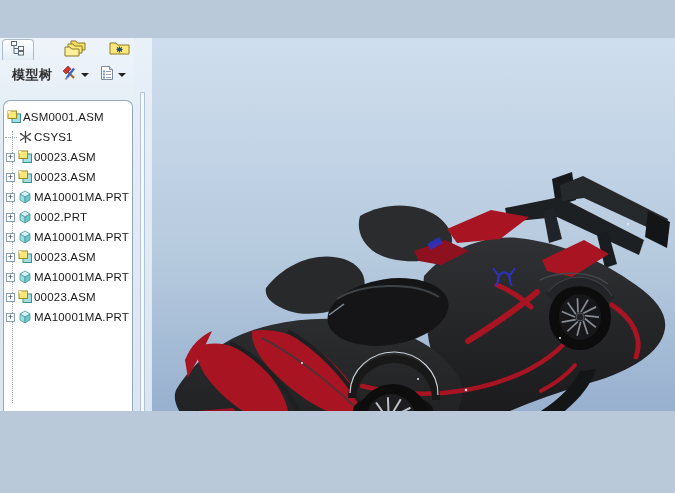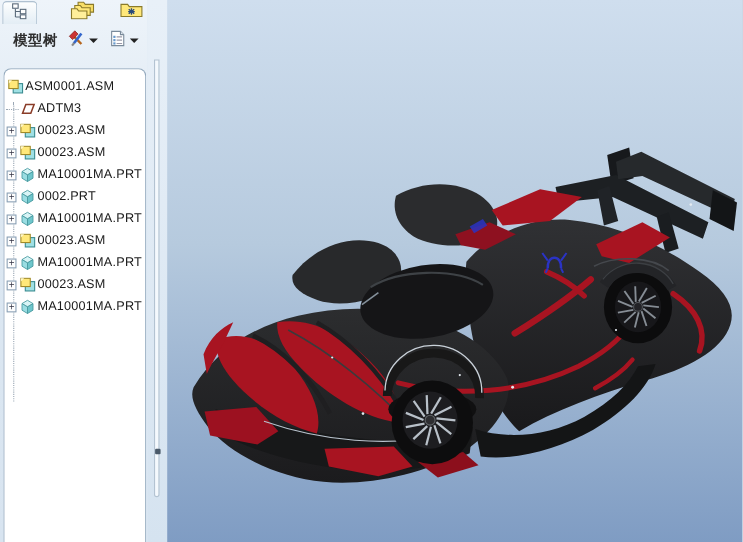--- a/index.html
+++ b/index.html
@@ -1,18 +1,18 @@
 <!DOCTYPE html>
 <html style="--red: #a81421; --blue: #2a33c4; --vp-top: #cfdeee; --vp-bottom: #7f9cc3;"><head>
 <meta charset="utf-8">
 <style>
   html,body{margin:0;padding:0;background:#b9c9da;}
   *{box-sizing:border-box;}
-  .app{position:relative;width:675px;height:493px;overflow:hidden;
-       font-family:"Liberation Sans","DejaVu Sans",sans-serif;background:#dfe9f3;}
+  .app{position:relative;width:675px;height:373px;overflow:hidden;
+       font-family:"Liberation Sans","DejaVu Sans",sans-serif;background:#dfe9f3;margin-top:38px;}
 
   
   .navigator{position:absolute;left:0;top:0;width:134px;height:493px;
     background:linear-gradient(180deg,#eef4fa 0%,#dde8f2 30%,#d8e4f0 100%);}
   .tabstrip{position:absolute;left:0;top:0;width:134px;height:22px;}
   .tab{position:absolute;top:1px;height:21px;display:flex;align-items:center;justify-content:center;cursor:pointer;}
   .tab.active{left:2px;width:32px;background:linear-gradient(180deg,#fdfefe,#e3edf5);
     border:1px solid #a9bccd;border-bottom:none;border-radius:4px 4px 0 0;}
   .tab.flat2{left:56px;width:44px;}
   .tab.flat3{left:106px;width:28px;}
@@ -135,24 +135,27 @@
                 <rect x="1" y="1" width="8.5" height="7.5" fill="#ffe87a" stroke="#a08a28"></rect>
                 <path d="M1,1 L4,1 L1,4 Z" fill="#fff7cc"></path>
               </svg>
             </span>
             <span class="tlabel">ASM0001.ASM</span>
           </div>
           <div class="trow lvl1">
             <span class="tspace"></span>
             <span class="ticon">
               <svg width="15" height="14" viewBox="0 0 15 14">
-                <polygon points="2.5,11 5.5,3 13,3 10,11" fill="none" stroke="#8a3c28" stroke-width="1.4"></polygon>
-              </svg>
-            </span>
-            <span class="tlabel">ADTM3</span>
+                <g stroke="#4a4a4a" stroke-width="1.3">
+                  <path d="M2,3.5 L13,10.5 M2,10.5 L13,3.5 M7.5,1 L7.5,13"></path>
+                </g>
+                <path d="M13,10.5 L10.8,10 M13,3.5 L10.8,4 M2,3.5 L4.2,4" stroke="#4a4a4a" stroke-width="1"></path>
+              </svg>
+            </span>
+            <span class="tlabel">CSYS1</span>
           </div>
           <div class="trow lvl1">
             <span class="expander">+</span>
             <span class="ticon">
               <svg width="15" height="14" viewBox="0 0 15 14">
                 <rect x="5" y="4" width="8.5" height="8.5" fill="#9fe0e4" stroke="#3d8d92"></rect>
                 <rect x="1" y="1" width="8.5" height="7.5" fill="#ffe87a" stroke="#a08a28"></rect>
                 <path d="M1,1 L4,1 L1,4 Z" fill="#fff7cc"></path>
               </svg>
             </span>

